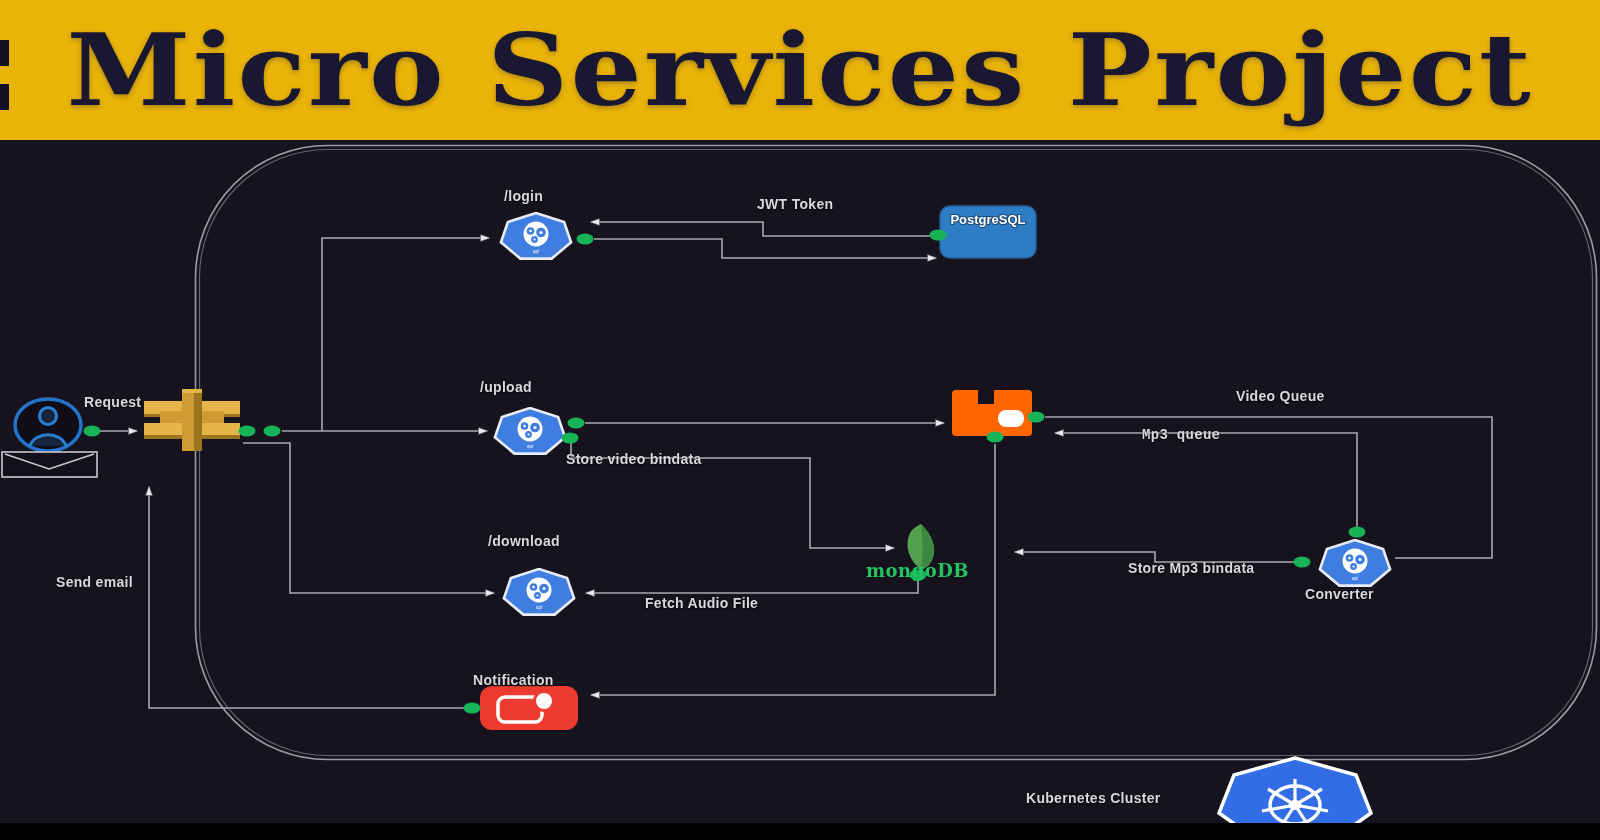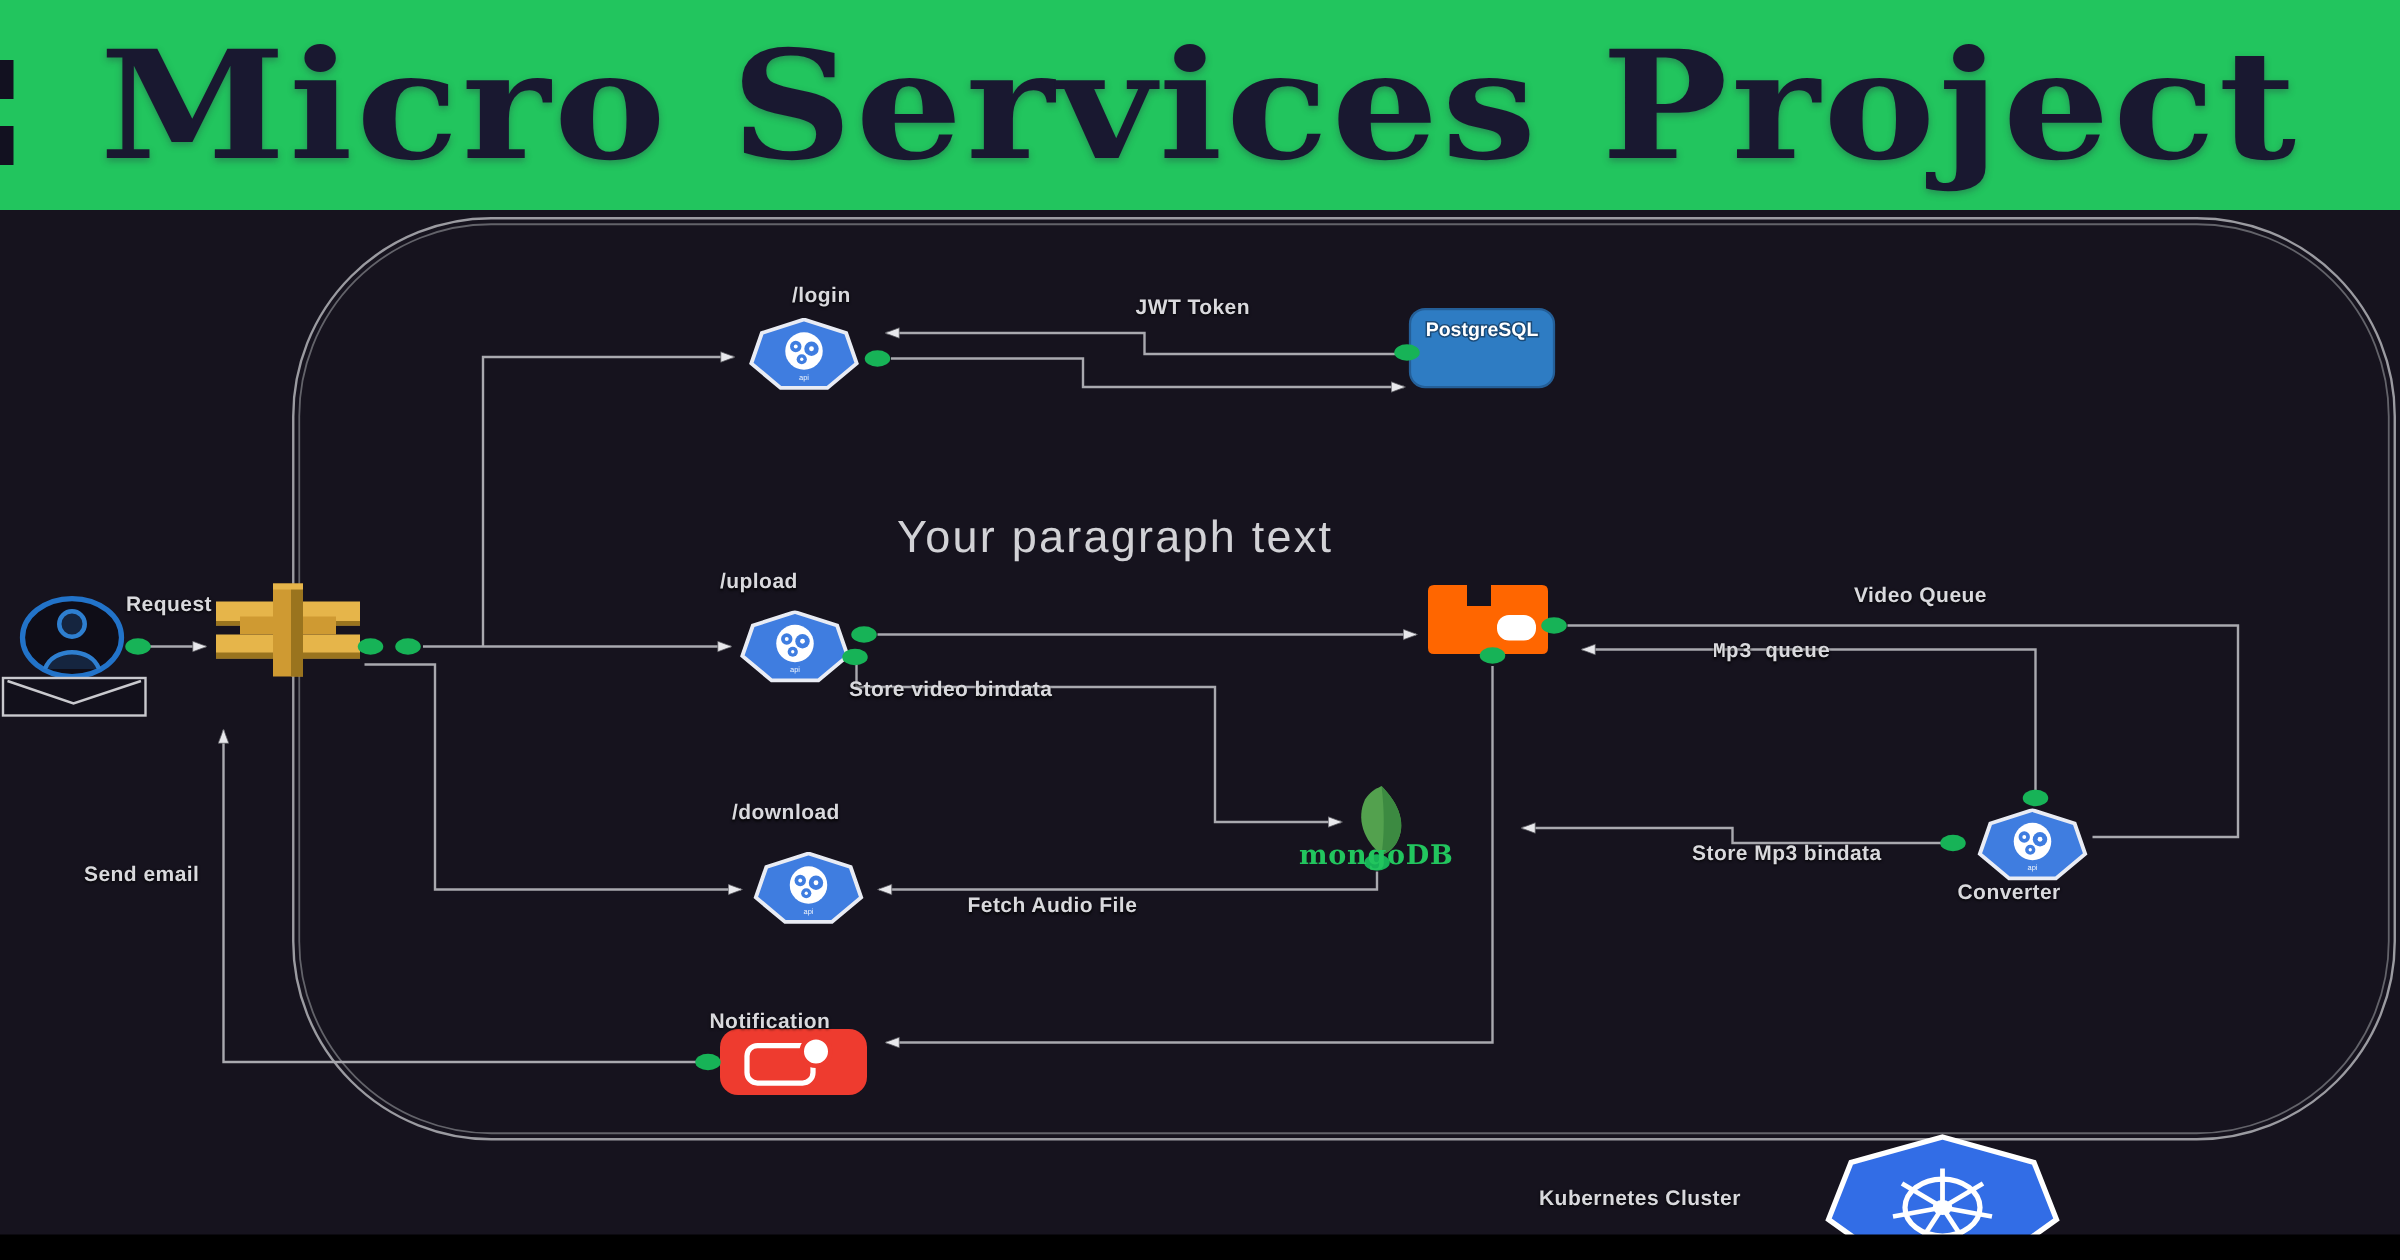--- a/index.html
+++ b/index.html
@@ -1,19 +1,19 @@
 <!DOCTYPE html>
 <html><head>
 <meta charset="utf-8">
 <style>
   html,body{margin:0;padding:0;background:#16131e;}
   .stage{position:relative;width:1600px;height:840px;overflow:hidden;background:#16131e;
          font-family:"Liberation Sans",sans-serif;}
   
-  .banner{position:absolute;left:0;top:0;width:1600px;height:140px;background:#22c55e;
+  .banner{position:absolute;left:0;top:0;width:1600px;height:140px;background:#eab308;
           display:flex;align-items:center;justify-content:center;z-index:3;}
   .banner h1{margin:0;font-family:"DejaVu Serif","Liberation Serif",serif;font-weight:700;
              font-size:100px;line-height:1;color:#191830;letter-spacing:2px;
              transform:scaleX(1.12);transform-origin:center;
              text-shadow:0 2px 5px rgba(40,40,60,.35);white-space:nowrap;}
   .banner .edge-mark{position:absolute;left:0;width:9px;background:#121120;}
   
   svg.wires{position:absolute;left:0;top:0;z-index:1;}
   .lbl{position:absolute;z-index:4;color:#d9d9dd;font-size:14px;font-weight:700;
        letter-spacing:.3px;white-space:nowrap;text-shadow:0 1px 2px #000;}
@@ -168,24 +168,23 @@
         <line x1="1295" y1="805" x2="1328" y2="811"></line>
         <line x1="1295" y1="805" x2="1310" y2="828"></line>
         <line x1="1295" y1="805" x2="1280" y2="828"></line>
         <line x1="1295" y1="805" x2="1262" y2="811"></line>
         <line x1="1295" y1="805" x2="1268" y2="789"></line>
       </g>
       <ellipse cx="1295" cy="805" rx="6.5" ry="5" fill="#ffffff"></ellipse>
     </g>
   </svg>
 
-  <div class="watermark" style="left:598px;top:342px;">Your paragraph text</div>
 
   <div class="lbl" style="left:84px;top:394px;">Request</div>
-  <div class="lbl" style="left:504px;top:188px;margin-left:24px;">/login</div>
+  <div class="lbl" style="left:504px;top:188px;">/login</div>
   <div class="lbl" style="left:715px;top:196px;margin-left:42px;">JWT Token</div>
   <div class="lbl" style="left:480px;top:379px;">/upload</div>
   <div class="lbl" style="left:566px;top:451px;">Store video bindata</div>
   <div class="lbl" style="left:1236px;top:388px;">Video Queue</div>
   <div class="lbl" style="left:1142px;top:427px;font-family:Liberation Mono, monospace;">Mp3 queue</div>
   <div class="lbl" style="left:1128px;top:560px;">Store Mp3 bindata</div>
   <div class="lbl" style="left:1305px;top:586px;">Converter</div>
   <div class="lbl" style="left:488px;top:533px;">/download</div>
   <div class="lbl" style="left:645px;top:595px;">Fetch Audio File</div>
   <div class="lbl serif" style="left:866px;top:560px;">mongoDB</div>

